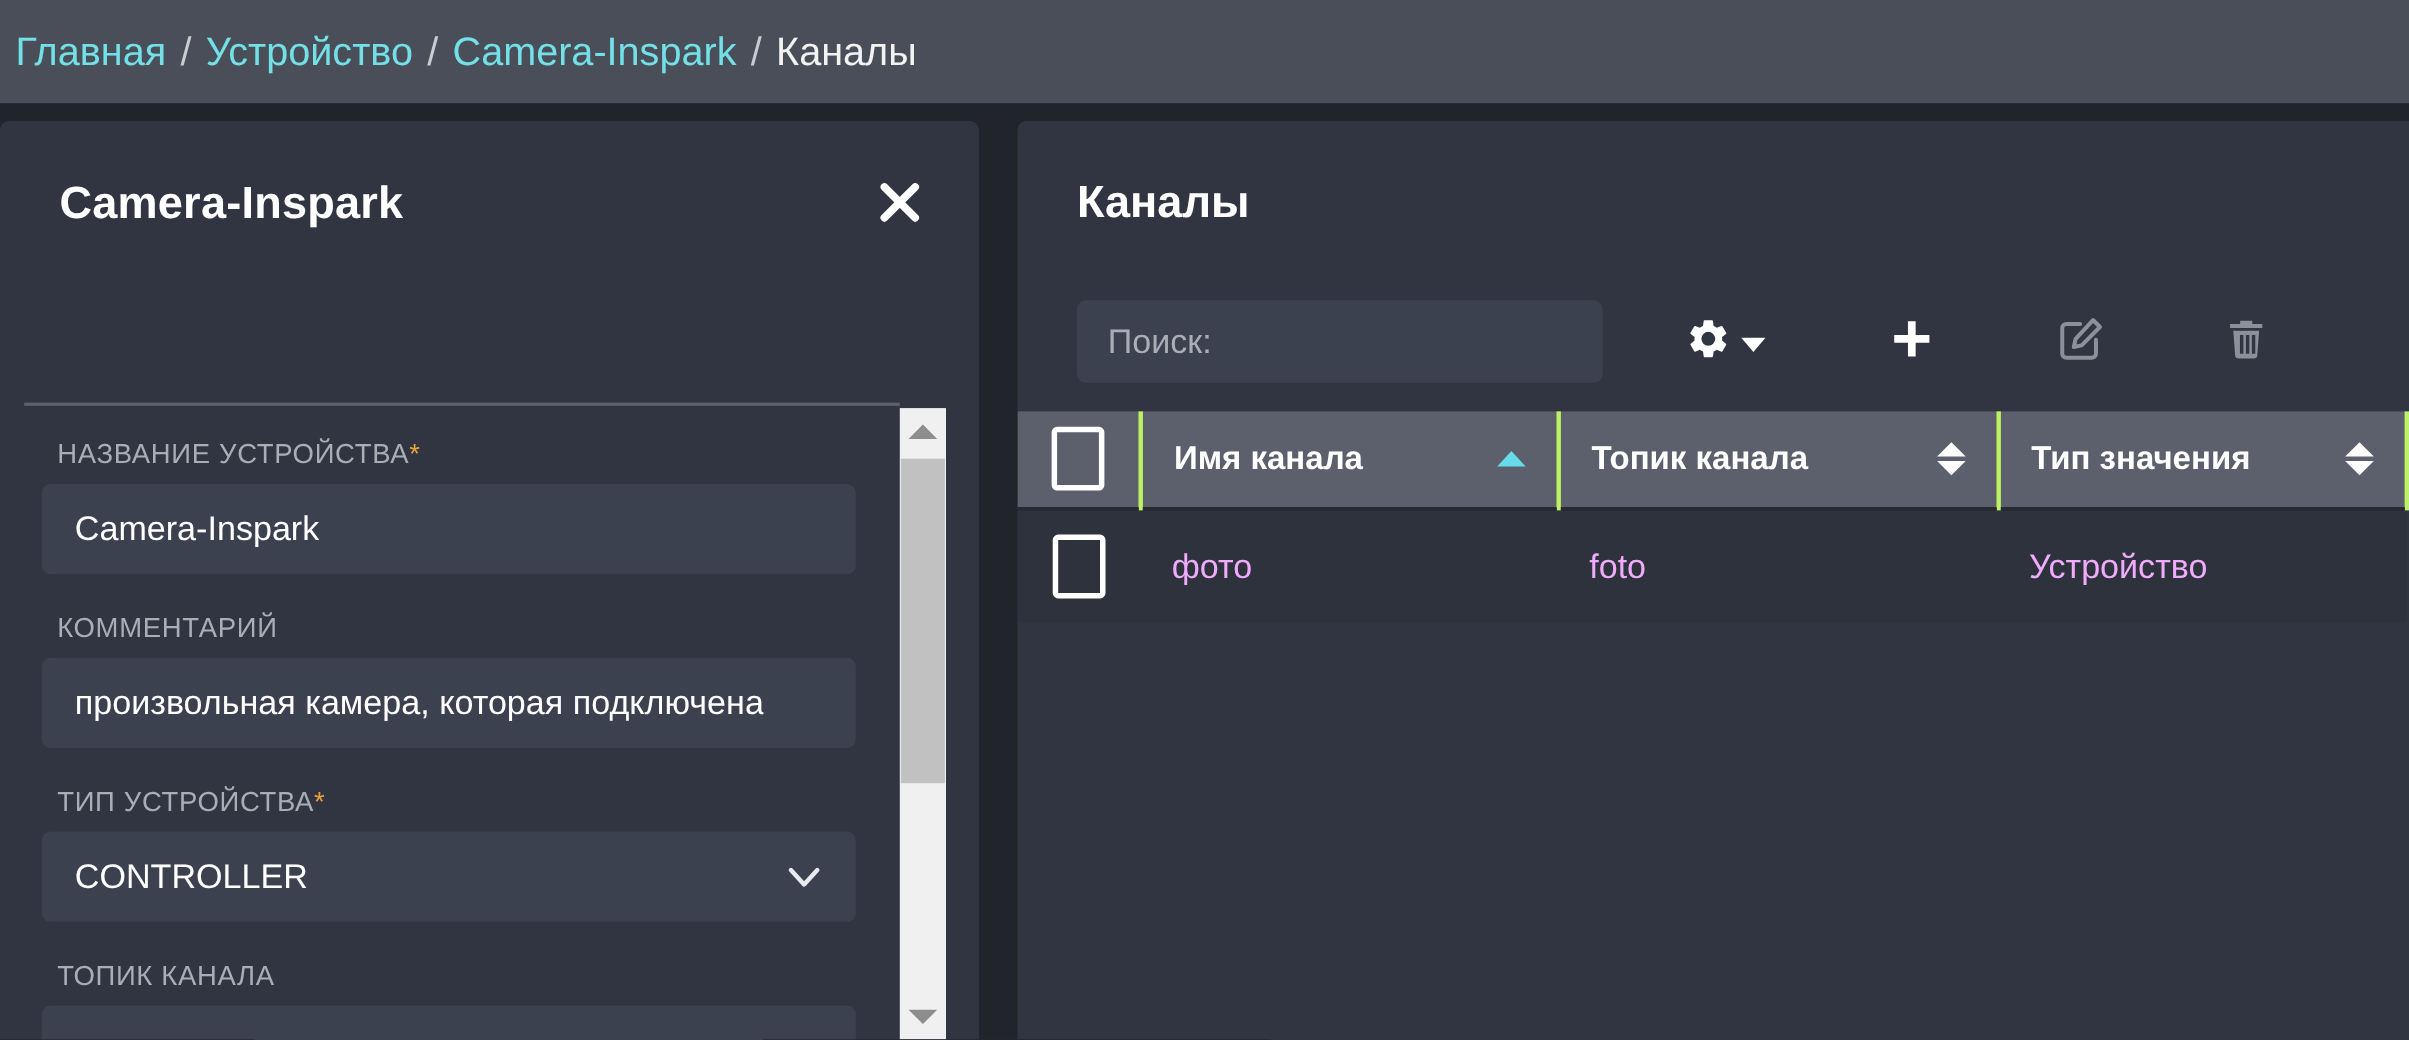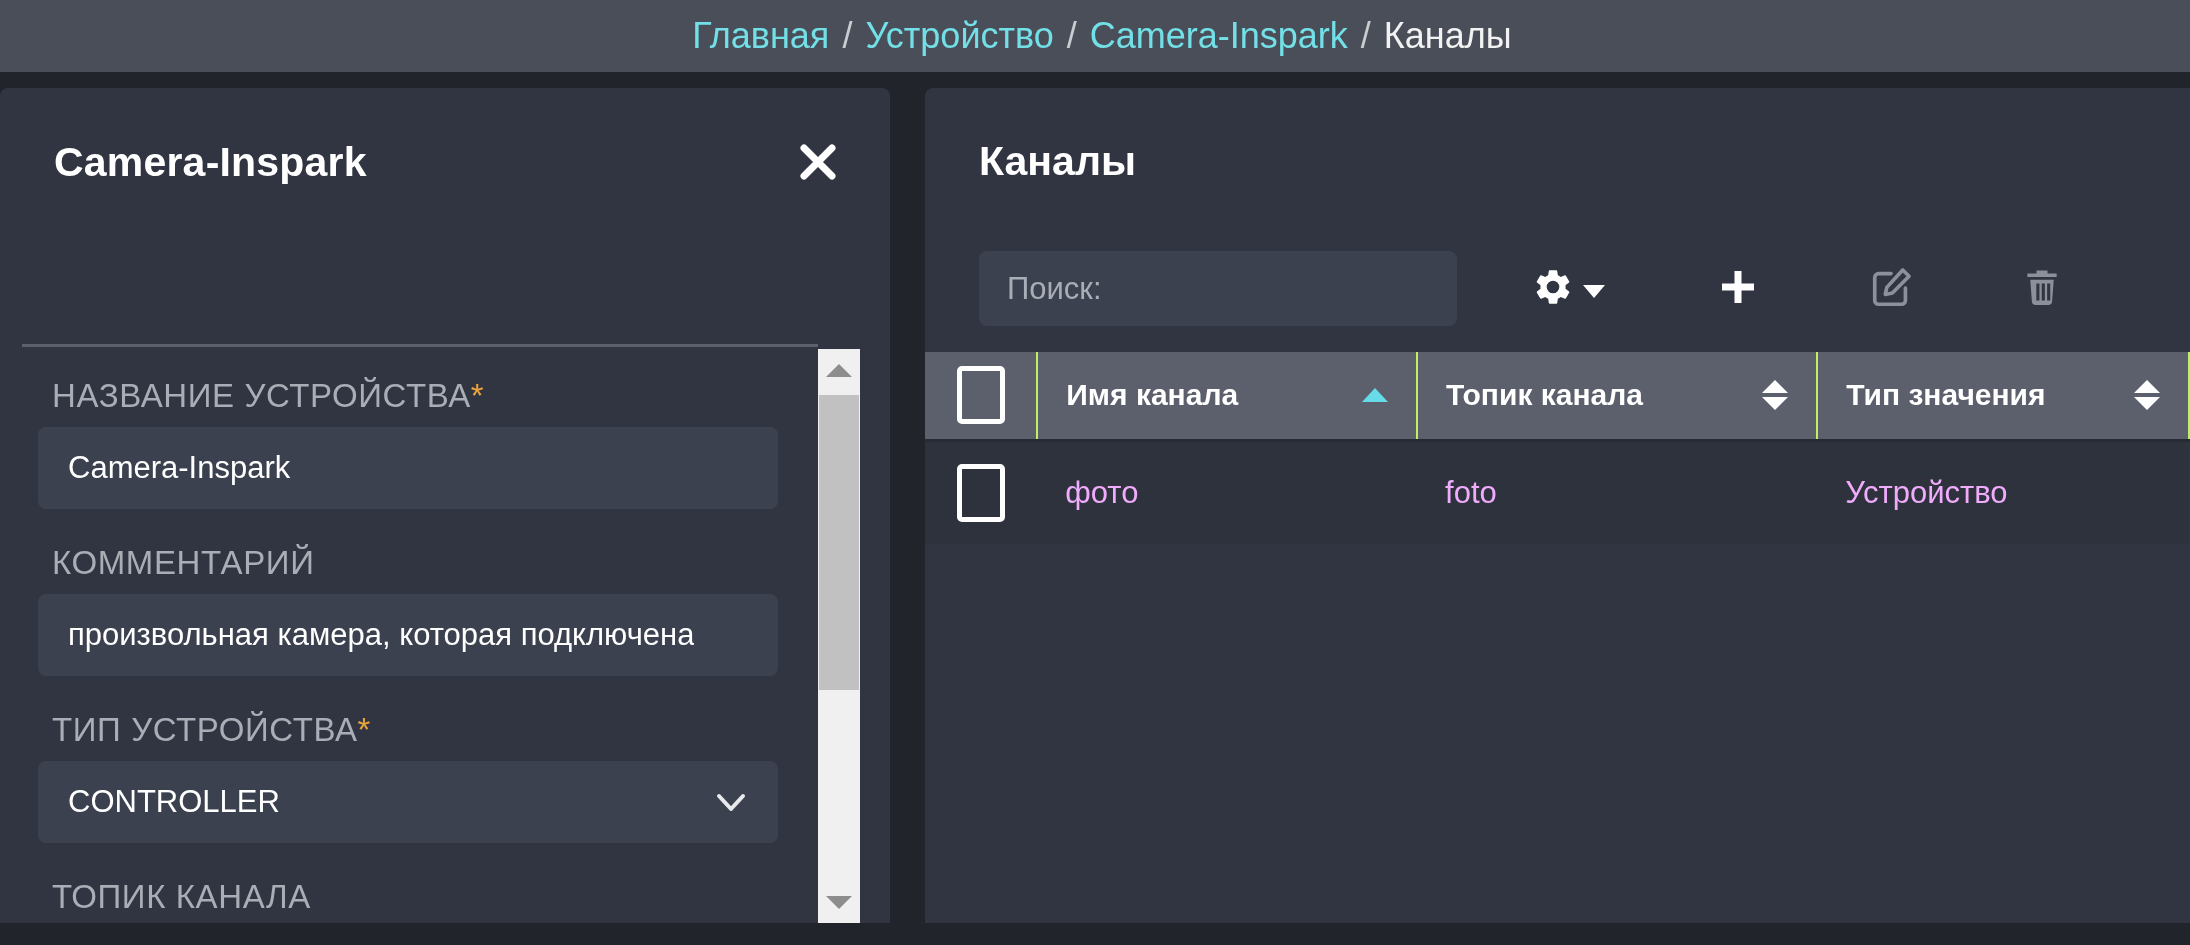--- a/index.html
+++ b/index.html
@@ -7,27 +7,26 @@
   html, body {
     width: 2190px;
     height: 945px;
     overflow: hidden;
     background: #21242b;
     font-family: "Liberation Sans", sans-serif;
   }
 
   
   .topbar {
-    height: 72px;
+    height: 94px;
     width: 100%;
     background: #4a4e58;
     display: flex;
     align-items: center;
     padding-left: 14px;
-    justify-content: center;
   }
   .crumbs {
     display: flex;
     align-items: center;
     font-size: 36px;
     line-height: 1;
     white-space: nowrap;
   }
   .crumb-link {
     color: #73e0e8;
@@ -99,21 +98,21 @@
     position: absolute;
     top: 262px;
     left: 0;
     width: 818px;
     height: 573px;
     padding: 0 40px 0 38px;
   }
 
   .field { margin-bottom: 8px; }
   .field-label {
-    font-size: 33px;
+    font-size: 25px;
     color: #a9adb6;
     letter-spacing: 0.6px;
     text-transform: uppercase;
     padding: 27px 0 12px 14px;
     display: block;
   }
   .req { color: #e8a33d; }
 
   .field-box {
     height: 82px;
@@ -241,21 +240,21 @@
     table-layout: fixed;
   }
   .tbl thead th {
     background: #5b606c;
     height: 88px;
     color: #ffffff;
     font-size: 30px;
     font-weight: bold;
     text-align: left;
     padding: 0 28px;
-    border-right: 2px solid #bef264;
+    border-right: 4px solid #bef264;
     border-bottom: 3px solid #272a33;
     white-space: nowrap;
     cursor: pointer;
   }
   .tbl thead th.chk-col {
     width: 110px;
     padding: 0;
     text-align: center;
   }
   .th-inner {

